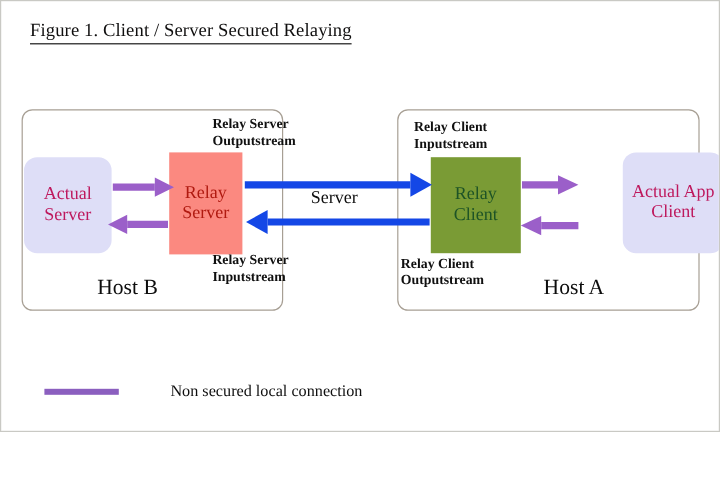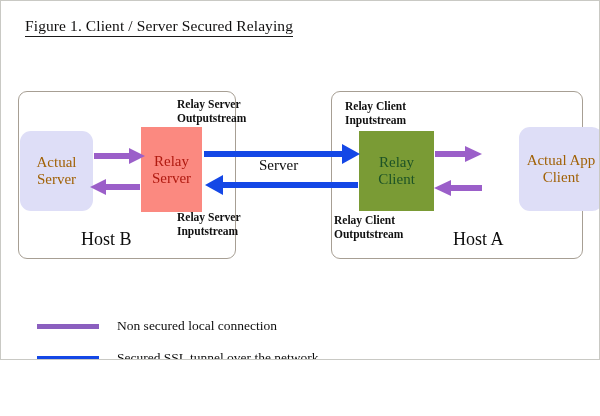--- a/index.html
+++ b/index.html
@@ -60,21 +60,21 @@
     display: flex;
     align-items: center;
     justify-content: center;
     text-align: center;
     line-height: 1.12;
     font-size: 15px;
   }
   .node-lavender {
     background: #dedef7;
     border-radius: 11px;
-    color: #a16207;
+    color: #be185d;
   }
   .node-salmon {
     background: #fb8980;
     color: #b01a10;
   }
   .node-green {
     background: #7a9b35;
     color: #1d5326;
   }
 
@@ -113,20 +113,21 @@
     width: 600px;
     height: 416px;
     pointer-events: none;
   }
 
   
   .legend-row {
     position: absolute;
     display: flex;
     align-items: flex-start;
+    gap: 25px;
   }
   #legend-row-purple { left: 36px; top: 316px; }
   #legend-row-blue   { left: 36px; top: 348px; }
 
   .legend-swatch {
     width: 62px;
     height: 5px;
     margin-top: 7px;
     flex: 0 0 auto;
   }
@@ -204,18 +205,14 @@
     <g>
       <line x1="481" y1="187" x2="450" y2="187" stroke="#9b5fc9" stroke-width="6"></line>
       <polygon points="450,179 433,187 450,195" fill="#9b5fc9"></polygon>
     </g>
   </svg>
 
   <div class="legend-row" id="legend-row-purple">
     <div class="legend-swatch purple"></div>
     <div class="legend-text">Non secured local connection</div>
   </div>
-  <div class="legend-row" id="legend-row-blue">
-    <div class="legend-swatch blue"></div>
-    <div class="legend-text">Secured SSL tunnel over the network</div>
-  </div>
 
 </div>
 
 </body></html>

